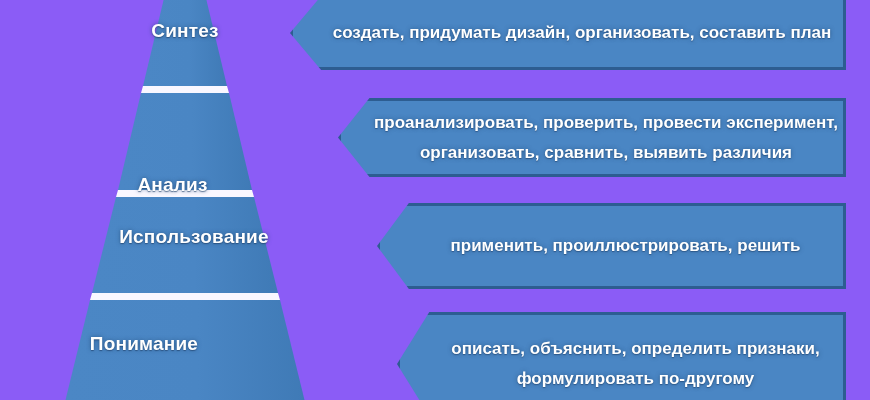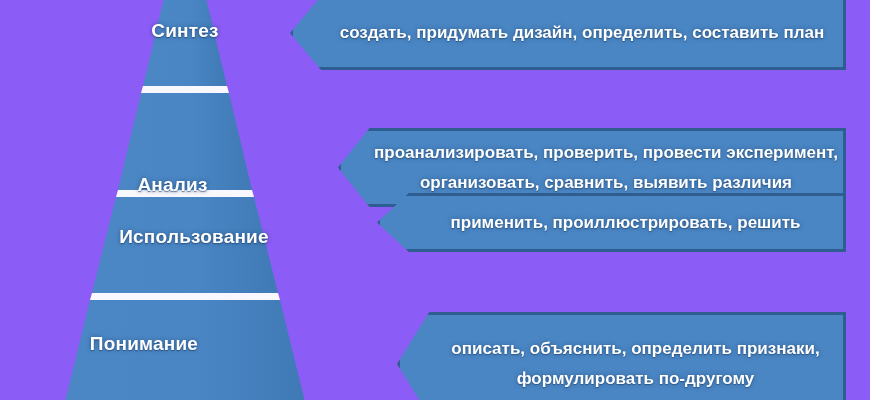--- a/index.html
+++ b/index.html
@@ -62,22 +62,22 @@
         100% 0%,
         100% 100%,
         5.6% 100%);
     text-shadow: 0 0 4px rgba(36,76,120,.7), 0 1px 1px rgba(30,60,100,.55);
     filter: drop-shadow(1px 2px 2px rgba(60,80,110,.35));
   }
   .arrow .line { display: block; white-space: nowrap; }
 
   #arrow-synthesis     { left: 290px; top: -4px;  width: 556px; height: 74px; }
   #arrow-analysis      { left: 338px; top: 98px;  width: 508px; height: 79px;
-                         clip-path: polygon(0% 50%, 6.2% 0%, 100% 0%, 100% 100%, 6.2% 100%); margin-top: 30px; }
-  #arrow-application   { left: 377px; top: 193px; width: 469px; height: 59px;
+                         clip-path: polygon(0% 50%, 6.2% 0%, 100% 0%, 100% 100%, 6.2% 100%); }
+  #arrow-application   { left: 377px; top: 203px; width: 469px; height: 86px;
                          clip-path: polygon(0% 50%, 6.8% 0%, 100% 0%, 100% 100%, 6.8% 100%); }
   #arrow-comprehension { left: 397px; top: 312px; width: 449px; height: 104px;
                          clip-path: polygon(0% 50%, 7.2% 0%, 100% 0%, 100% 100%, 7.2% 100%); }
 </style>
 </head>
 <body>
 
 <div id="stage">
 
   <svg id="pyramid" viewBox="0 0 400 400" width="400" height="400">
@@ -102,21 +102,21 @@
     <polygon points="92,293 278,293 280,300 90,300" fill="#ffffff" opacity="0.95"></polygon>
   </svg>
 
   <div class="tier-label" id="lbl-synthesis">Синтез</div>
   <div class="tier-label" id="lbl-analysis">Анализ</div>
   <div class="tier-label" id="lbl-application">Использование</div>
   <div class="tier-label" id="lbl-comprehension">Понимание</div>
 
   <div class="arrow" id="arrow-synthesis">
     <div>
-      <span class="line">создать, придумать дизайн, определить, составить план</span>
+      <span class="line">создать, придумать дизайн, организовать, составить план</span>
     </div>
   </div>
 
   <div class="arrow" id="arrow-analysis">
     <div>
       <span class="line">проанализировать, проверить, провести эксперимент,</span>
       <span class="line">организовать, сравнить, выявить различия</span>
     </div>
   </div>
 

